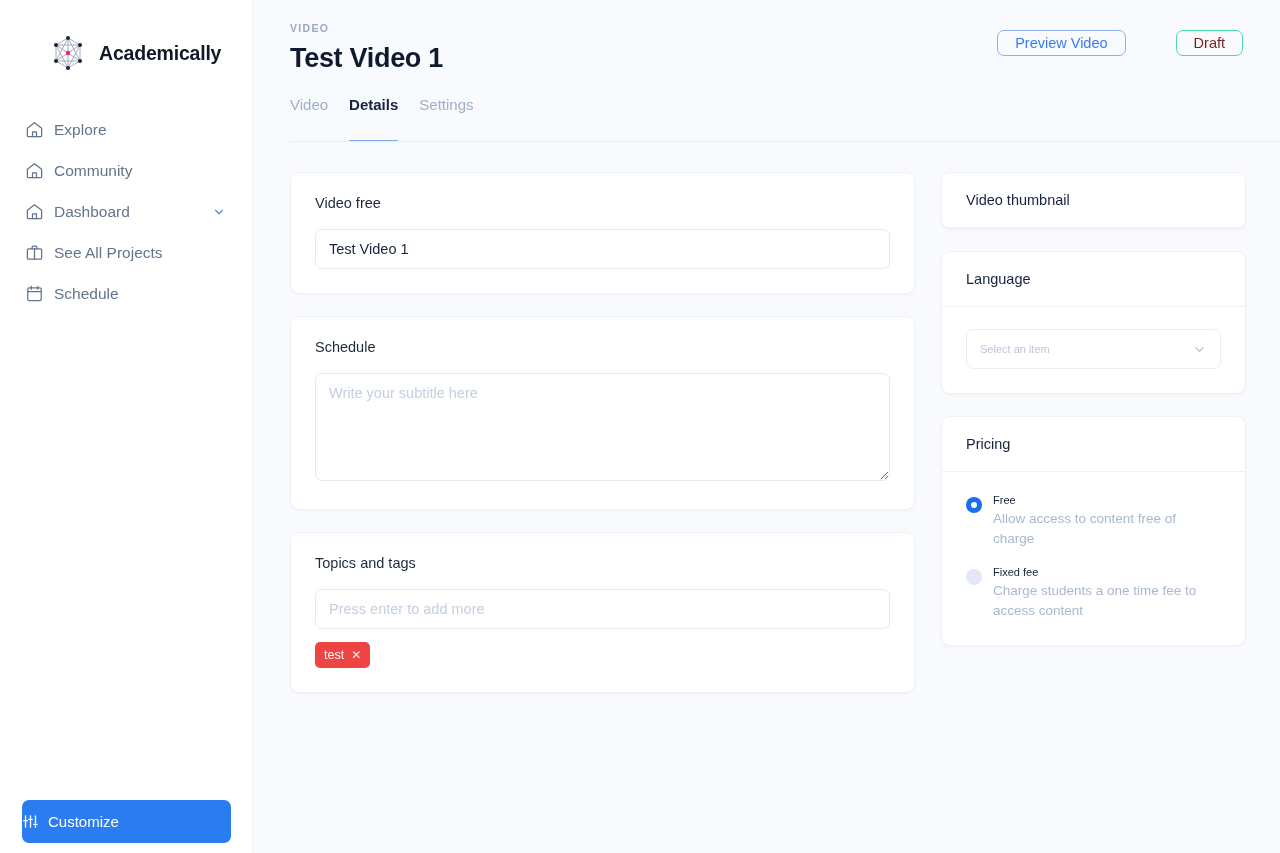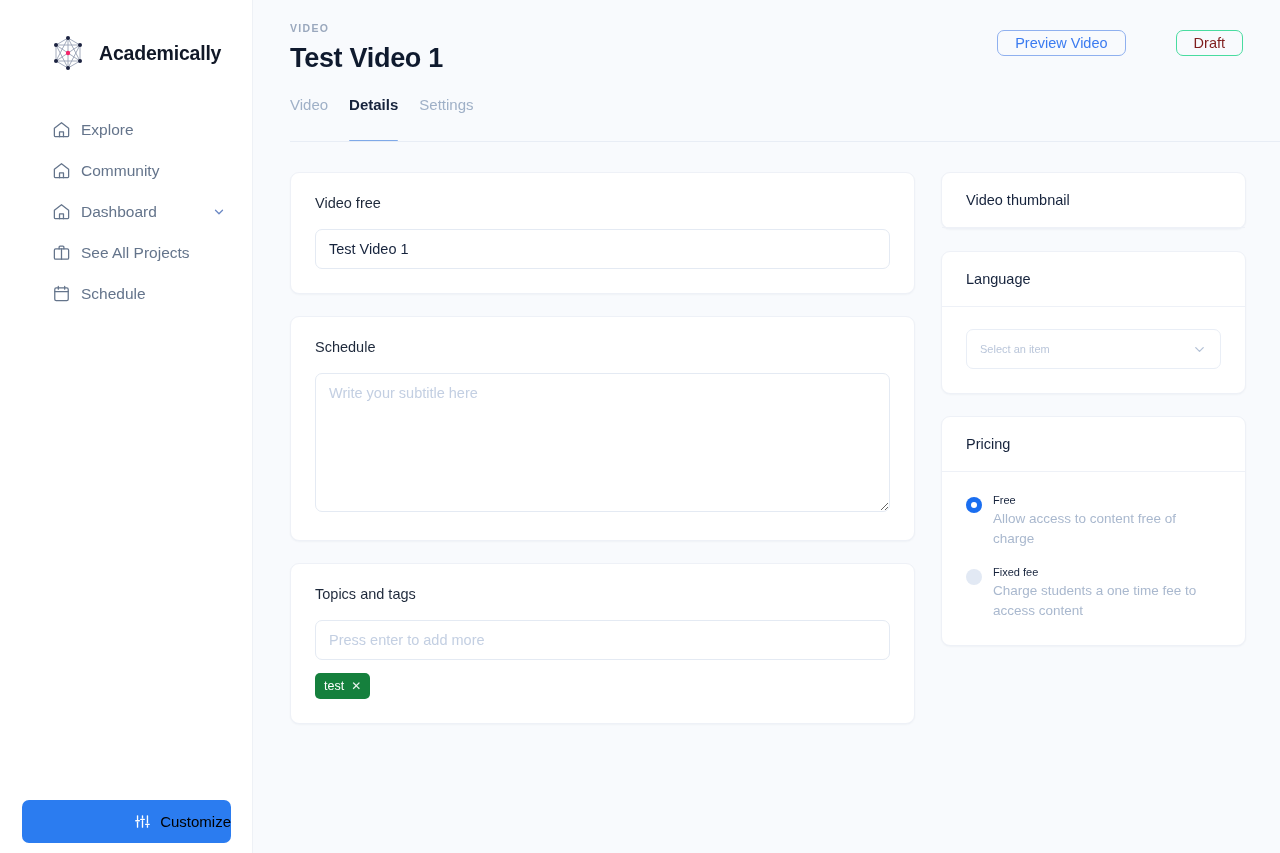--- a/index.html
+++ b/index.html
@@ -21,21 +21,21 @@
   }
   .brand {
     display: flex; align-items: center; gap: 11px;
     padding: 33px 0 0 48px;
   }
   .brand-logo { width: 40px; height: 40px; flex: 0 0 40px; }
   .brand-name {
     font-size: 19.5px; font-weight: bold; color: #111827;
     letter-spacing: -0.2px;
   }
-  .nav { margin-top: 36px; padding-left: 27px; }
+  .nav { margin-top: 36px; }
   .nav-item {
     display: flex; align-items: center;
     height: 41px; padding-left: 24px;
     color: #64748b; font-size: 15.5px;
     cursor: pointer; position: relative;
   }
   .nav-item .ico {
     width: 20px; height: 20px; flex: 0 0 20px;
     margin-right: 10px; display: flex;
     align-items: center; justify-content: center;
@@ -43,24 +43,24 @@
   }
   .nav-item .lbl { color: #64748b; }
   .nav-chevron {
     position: absolute; right: 26px; top: 50%;
     transform: translateY(-50%);
     width: 14px; height: 14px; color: #6b88c4;
   }
   .customize-wrap { position: absolute; left: 22px; bottom: 10px; }
   .customize-btn {
     width: 209px; height: 43px;
-    background: #2b7cf0; color: #000000;
+    background: #2b7cf0; color: #ffffff;
     border: none; border-radius: 7px;
     font-size: 15px; font-family: inherit;
-    display: flex; align-items: center; justify-content: flex-end;
+    display: flex; align-items: center; justify-content: flex-start;
     gap: 9px; cursor: pointer;
   }
   .customize-btn .ico { width: 17px; height: 17px; display: block; }
 
   
   .main {
     flex: 1 1 auto; height: 853px;
     background: #f8fafd; position: relative;
     overflow: hidden;
   }
@@ -124,32 +124,32 @@
     font-size: 14.5px; color: #1e293b; margin-bottom: 18px;
   }
   .text-input {
     width: 100%; height: 40px;
     border: 1px solid #e4eaf3; border-radius: 7px;
     padding: 0 13px; font-size: 14.5px; font-family: inherit;
     color: #16233c; background: #fff; outline: none;
   }
   .text-input::placeholder { color: #c3cfe2; }
   .textarea {
-    width: 100%; height: 139px; resize: vertical;
+    width: 100%; height: 108px; resize: vertical;
     border: 1px solid #e4eaf3; border-radius: 7px;
     padding: 11px 13px; font-size: 14.5px; font-family: inherit;
     color: #16233c; background: #fff; outline: none;
   }
   .textarea::placeholder { color: #c3cfe2; }
 
   .tags-row { margin-top: 13px; display: flex; gap: 8px; flex-wrap: wrap; }
   .tag-chip {
     display: inline-flex; align-items: center; gap: 7px;
     height: 26px; padding: 0 9px;
-    background: #15803d; color: #ffffff;
+    background: #ef4444; color: #ffffff;
     border-radius: 5px; font-size: 12.5px; cursor: pointer;
   }
   .tag-x { font-size: 12px; opacity: .92; line-height: 1; }
 
   
   .card-head {
     padding: 19px 24px; font-size: 14.5px; color: #16233c;
     border-bottom: 1px solid #eef1f7;
   }
   .card-body { padding: 22px 24px 24px 24px; }

